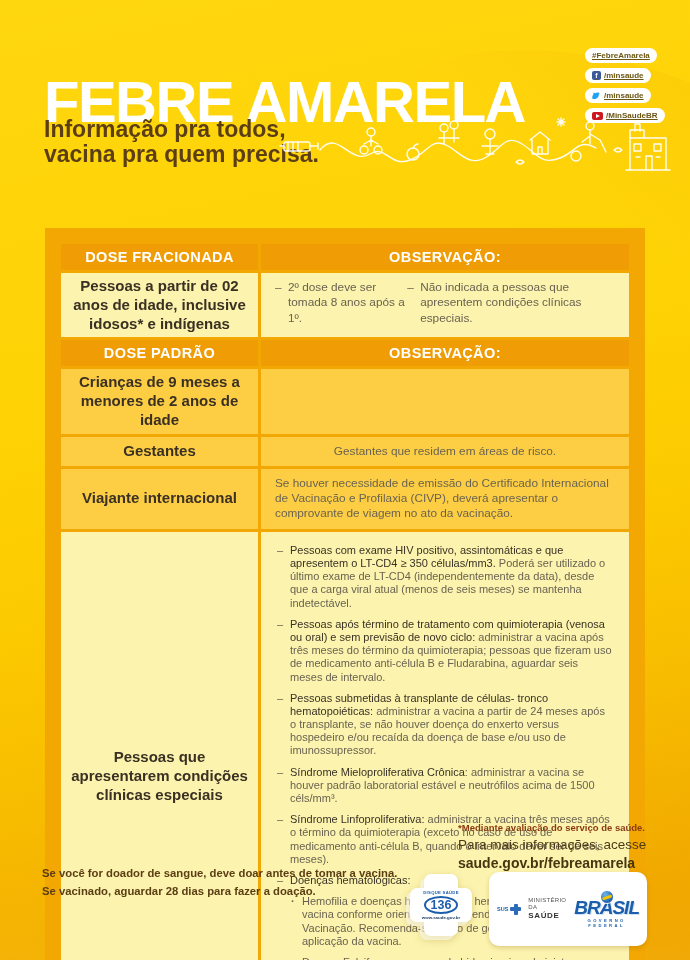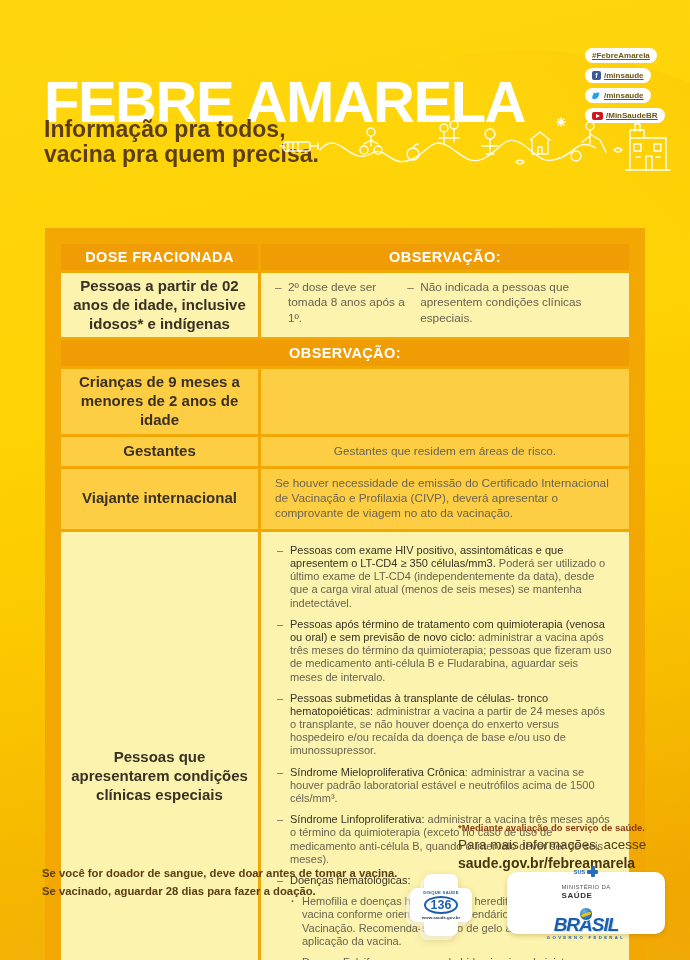--- a/index.html
+++ b/index.html
@@ -61,22 +61,22 @@
 
   .dial{position:absolute;left:410px;top:874px;width:62px;height:62px;
     filter:drop-shadow(-4px 4px 0 rgba(255,255,255,.5)) drop-shadow(0 2px 3px rgba(140,90,0,.25));}
   .dial::before{content:"";position:absolute;left:14px;top:0;right:14px;bottom:0;background:#fff;border-radius:7px;}
   .dial::after{content:"";position:absolute;top:14px;left:0;bottom:14px;right:0;background:#fff;border-radius:7px;}
   .dialc{position:absolute;inset:0;z-index:1;display:flex;flex-direction:column;align-items:center;justify-content:center;gap:1px;}
   .d1{font-size:4.2px;font-weight:800;color:#1B5EAB;letter-spacing:.3px;}
   .d136{font-size:12.5px;font-weight:800;color:#1B5EAB;border:2px solid #1B5EAB;border-radius:50%;padding:0 5px;line-height:1.15;}
   .d2{font-size:4.4px;font-weight:800;color:#13365E;}
 
-  .mincard{position:absolute;left:507px;top:872px;width:158px;height:62px;background:#fff;border-radius:10px;
-    box-shadow:0 2px 4px rgba(140,90,0,.25);display:flex;align-items:center;justify-content:center;gap:7px;box-sizing:border-box;padding:0 8px;flex-direction:column;}
+  .mincard{position:absolute;left:489px;top:872px;width:158px;height:74px;background:#fff;border-radius:10px;
+    box-shadow:0 2px 4px rgba(140,90,0,.25);display:flex;align-items:center;justify-content:center;gap:7px;box-sizing:border-box;padding:0 8px;}
   .susblk{display:flex;align-items:center;gap:2px;}
   .sustxt{font-size:5.5px;font-weight:800;color:#1B5EAB;}
   .plus{width:11px;height:11px;position:relative;}
   .plus::before{content:"";position:absolute;left:3.5px;top:0;width:4px;height:11px;background:#2B6CB8;border-radius:1px;}
   .plus::after{content:"";position:absolute;top:3.5px;left:0;height:4px;width:11px;background:#2B6CB8;border-radius:1px;}
   .mintxt{font-size:6px;color:#555;letter-spacing:.3px;line-height:1.2;text-transform:uppercase;}
   .mintxt .b2{display:block;font-size:8px;font-weight:800;color:#333;letter-spacing:.6px;}
   .brwrap{position:relative;padding-top:7px;text-align:center;}
   .brasil{font-size:19px;font-weight:800;font-style:italic;color:#1B5EAB;letter-spacing:-1px;line-height:1;
     text-shadow:1px 1px 0 #cfe0f2;}
@@ -169,20 +169,21 @@
 
     <div class="trow r-frac">
       <div class="cl pale lbl">Pessoas a partir de 02 anos de idade, inclusive idosos* e indígenas</div>
       <div class="cr pale obs">
         <div class="dashline">2º dose deve ser tomada 8 anos após a 1º.</div>
         <div class="dashline">Não indicada a pessoas que apresentem condições clínicas especiais.</div>
       </div>
     </div>
 
     <div class="trow">
+      <div class="cl hcell">DOSE PADRÃO</div>
       <div class="cr hcell">OBSERVAÇÃO:</div>
     </div>
 
     <div class="trow r-cri">
       <div class="cl gold lbl">Crianças de 9 meses a menores de 2 anos de idade</div>
       <div class="cr gold obs"></div>
     </div>
 
     <div class="trow r-ges">
       <div class="cl gold lbl">Gestantes</div>

